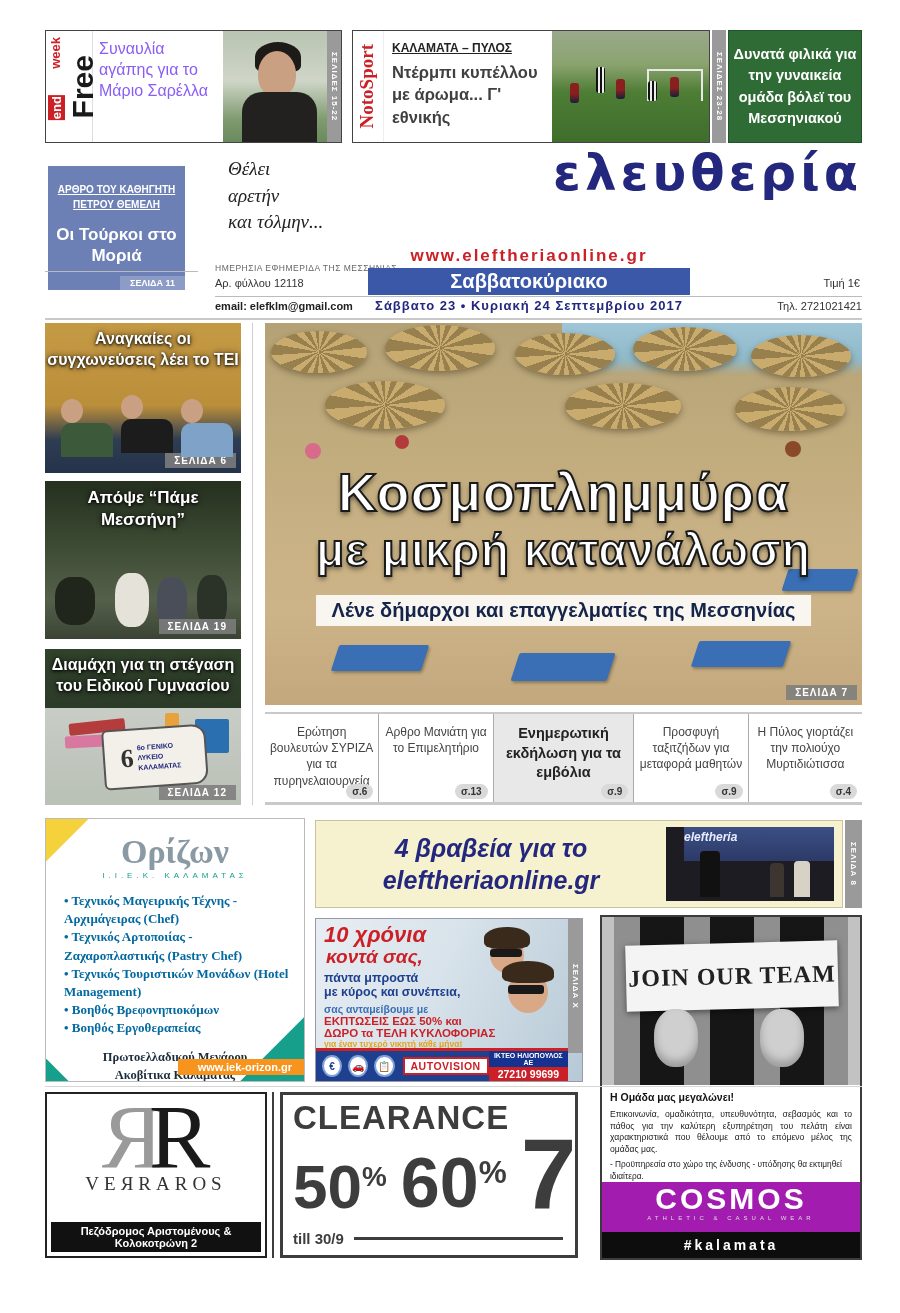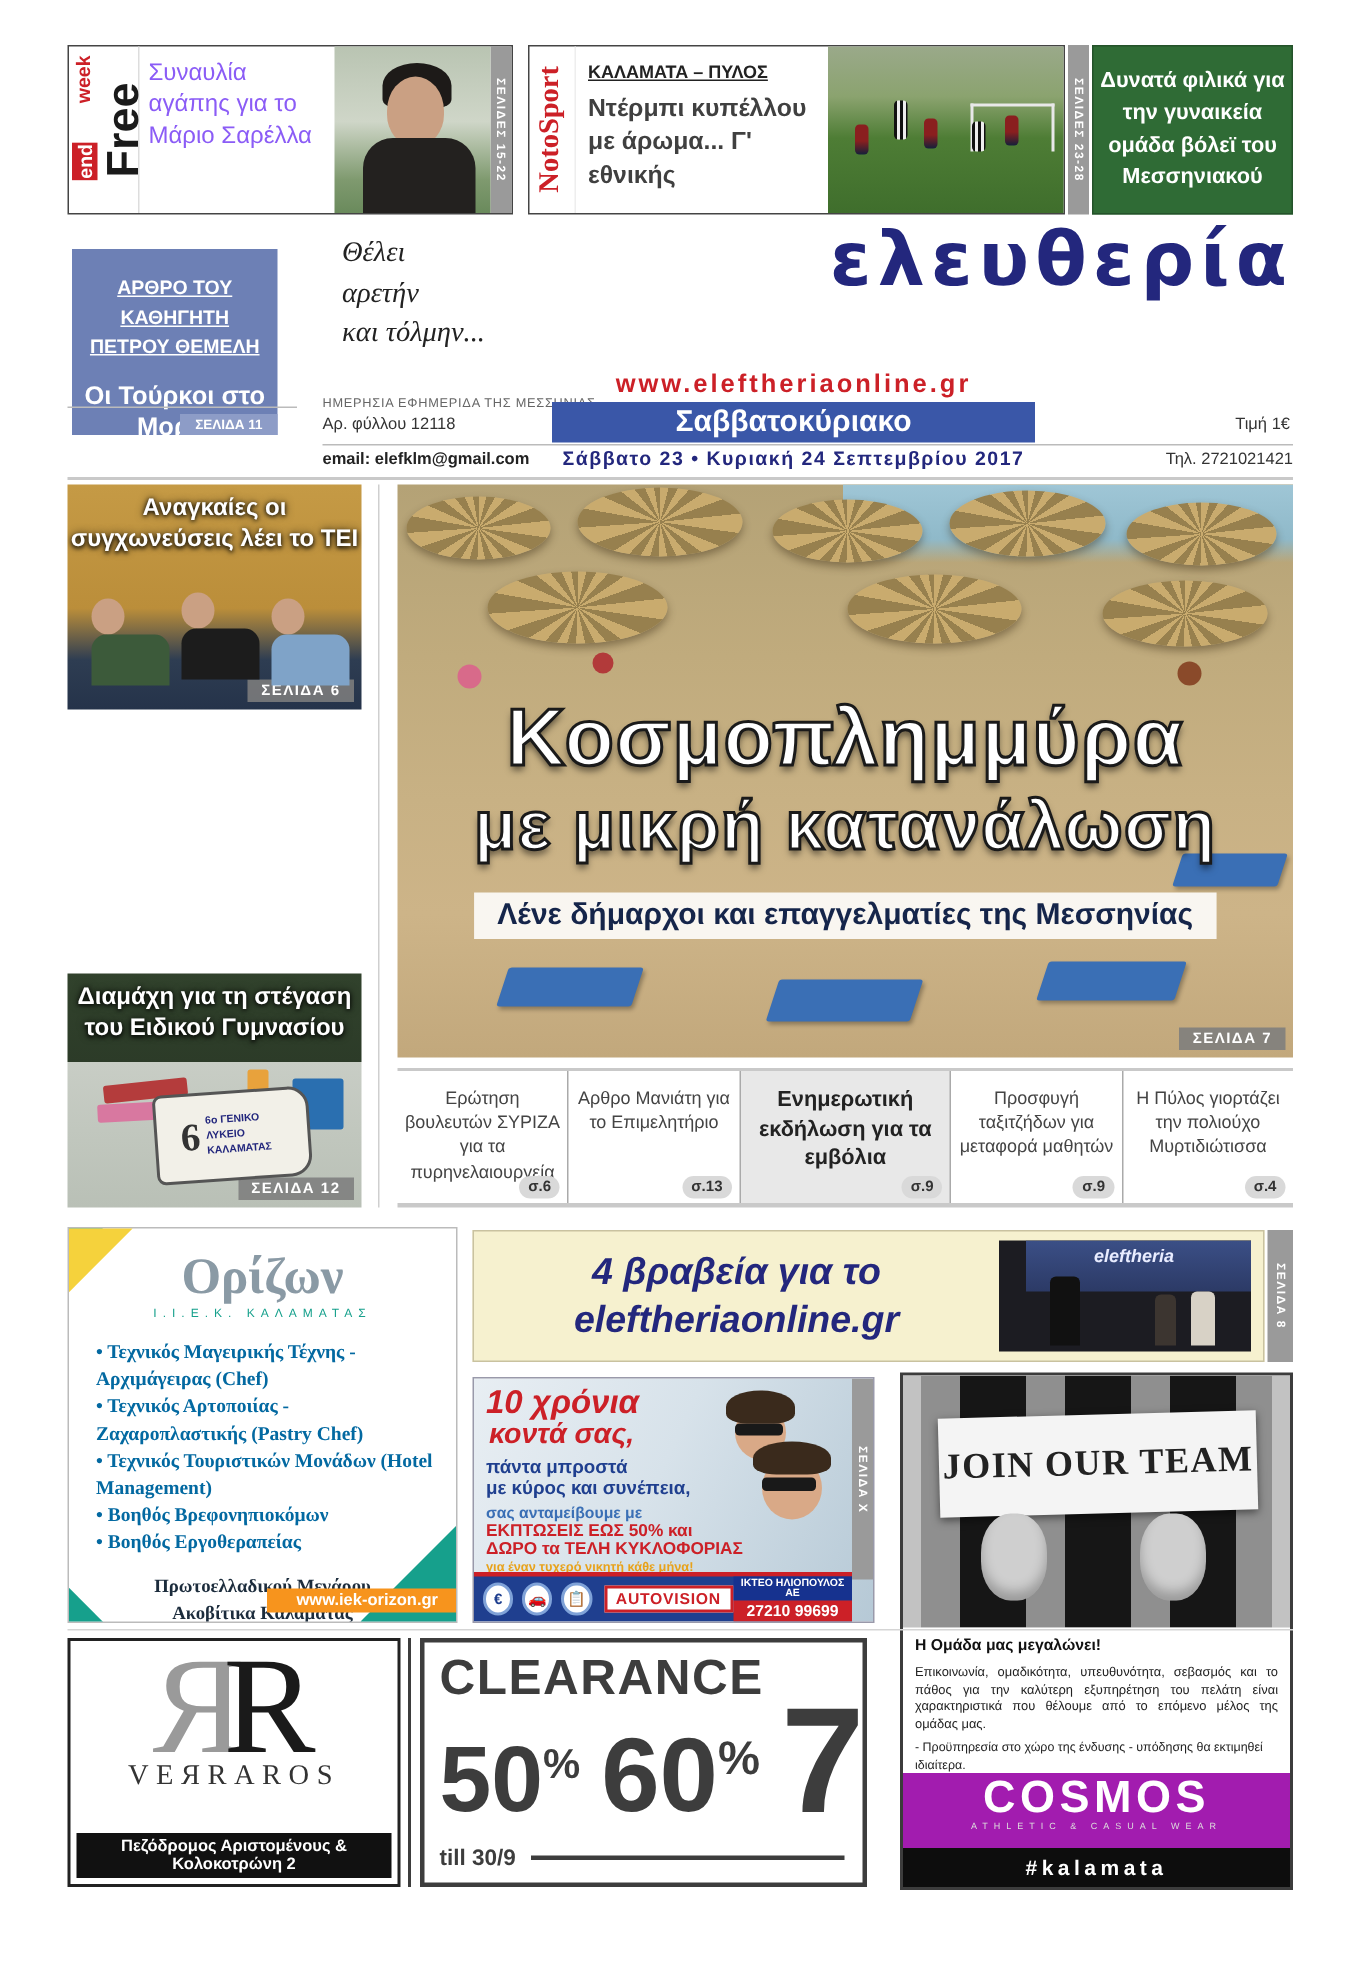--- a/index.html
+++ b/index.html
@@ -39,21 +39,21 @@
   .player{position:absolute;width:9px;height:20px;border-radius:3px;}
   .p-red{background:linear-gradient(180deg,#8a1f1f 55%,#15203a 100%);}
   .p-stripe{background:repeating-linear-gradient(90deg,#111 0 2px,#eee 2px 4px);}
   #vb-strip{left:712px;top:30px;width:14px;height:113px;position:absolute;}
   #vb-box{left:728px;top:30px;width:134px;height:113px;position:absolute;background:#2f6b35;border:1px solid #24522a;
           box-sizing:border-box;color:#fff;font-weight:bold;font-size:14.5px;line-height:1.45;text-align:center;
           display:flex;align-items:center;justify-content:center;padding:2px;}
 
   
   #opinion-box{left:48px;top:166px;width:137px;height:124px;position:absolute;background:#6d80b5;color:#fff;text-align:center;}
-  .op-kicker{font-size:13px;font-weight:bold;text-decoration:underline;margin-top:16px;line-height:1.5;}
+  .op-kicker{font-size:10px;font-weight:bold;text-decoration:underline;margin-top:16px;line-height:1.5;}
   .op-title{font-size:17px;font-weight:bold;line-height:1.25;margin-top:12px;}
   .op-badge{position:absolute;right:0;bottom:0;background:#8d9cc7;color:#fff;font-size:9px;font-weight:bold;padding:2px 10px;}
   #motto{left:228px;top:156px;position:absolute;font-family:"Liberation Serif",serif;font-style:italic;
          font-size:19px;color:#222;line-height:1.4;}
   #logo{left:338px;top:148px;width:524px;position:absolute;color:#23277d;font-family:"DejaVu Sans",sans-serif;
         font-weight:bold;font-size:50px;letter-spacing:4px;line-height:1;text-align:right;}
   #tagline{left:215px;top:263px;position:absolute;font-size:8.5px;color:#666;letter-spacing:.5px;}
   #website{left:368px;top:246px;width:322px;position:absolute;color:#cc2027;font-weight:bold;font-size:17px;
            letter-spacing:2px;text-align:center;}
   #issue{left:215px;top:277px;position:absolute;font-size:11px;color:#333;}
@@ -126,21 +126,21 @@
            line-height:1.45;margin-top:10px;}
   .oz-web{position:absolute;right:0;bottom:6px;background:#f7941d;color:#fff;font-weight:bold;font-size:11px;
           padding:2px 12px 2px 20px;}
 
   
   #banner{left:315px;top:820px;width:528px;height:88px;position:absolute;background:#f6f1cf;border:1px solid #c9c2a0;
           box-sizing:border-box;display:flex;align-items:center;}
   .bn-text{flex:1;text-align:center;color:#23277d;font-weight:bold;font-style:italic;font-size:25px;line-height:1.3;}
   .bn-photo{width:168px;height:74px;margin-right:8px;position:relative;background:#1c1c22;overflow:hidden;}
   .bn-screen{position:absolute;left:18px;top:0;right:0;height:34px;background:linear-gradient(180deg,#3b4f86,#2c3a66);
-             color:#e8ecff;font-style:italic;font-weight:bold;font-size:12px;text-align:center;padding:3px 6px 0 0;box-sizing:border-box;}
+             color:#e8ecff;font-style:italic;font-weight:bold;font-size:12px;text-align:left;padding:3px 6px 0 0;box-sizing:border-box;}
   .bn-fig{position:absolute;bottom:4px;border-radius:4px 4px 0 0;}
   #banner-strip{left:845px;top:820px;width:17px;height:88px;position:absolute;}
 
   
   #autov{left:315px;top:918px;width:268px;height:164px;position:absolute;border:1px solid #99a;box-sizing:border-box;
          background:linear-gradient(115deg,#e8eef3 0%,#d7e2ea 45%,#b6c9d6 100%);overflow:hidden;}
   .av-l1{margin:6px 0 0 8px;color:#cc2027;font-weight:bold;font-style:italic;font-size:22px;line-height:.95;}
   .av-l2{margin-left:10px;color:#cc2027;font-weight:bold;font-style:italic;font-size:19px;}
   .av-l3{margin:3px 0 0 8px;color:#1f3f8f;font-weight:bold;font-size:12.5px;}
   .av-l4{margin-left:8px;color:#1f3f8f;font-weight:bold;font-size:12.5px;}
@@ -298,20 +298,28 @@
         <div class="head"></div>
         <div class="torso" style="background:#1c1c1c;"></div>
       </div>
     <div class="fig" style="left:136px;top:76px;">
         <div class="head"></div>
         <div class="torso" style="background:#7fa3c8;"></div>
       </div>
     <div class="pg-badge">ΣΕΛΙΔΑ 6</div>
   </div>
 
+  <div id="lc2" class="lc-box">
+    <div class="lc-title" style="font-size:17px;">Απόψε “Πάμε Μεσσήνη”</div>
+    <div class="crowd-blob" style="left:10px;top:96px;width:40px;height:48px;background:#20261c;"></div>
+    <div class="crowd-blob" style="left:70px;top:92px;width:34px;height:54px;background:#e5e2da;"></div>
+    <div class="crowd-blob" style="left:112px;top:96px;width:30px;height:50px;background:#4a4e58;"></div>
+    <div class="crowd-blob" style="left:152px;top:94px;width:30px;height:52px;background:#2b3328;"></div>
+    <div class="pg-badge">ΣΕΛΙΔΑ 19</div>
+  </div>
 
   <div id="lc3" class="lc-box">
     <div class="lc-title">Διαμάχη για τη στέγαση του Ειδικού Γυμνασίου</div>
     <div class="book" style="left:24px;top:72px;width:56px;background:#b43c3c;transform:rotate(-6deg);"></div>
     <div class="book" style="left:20px;top:86px;width:60px;background:#d878a0;transform:rotate(-3deg);"></div>
     <div class="book" style="left:150px;top:70px;width:34px;height:34px;background:#2a6fb0;"></div>
     <div class="book" style="left:120px;top:64px;width:14px;height:30px;background:#e8a23c;"></div>
     <div class="openbook">
       <span class="openbook-num">6</span>
       <span class="mural-text">6ο ΓΕΝΙΚΟ ΛΥΚΕΙΟ ΚΑΛΑΜΑΤΑΣ</span>

